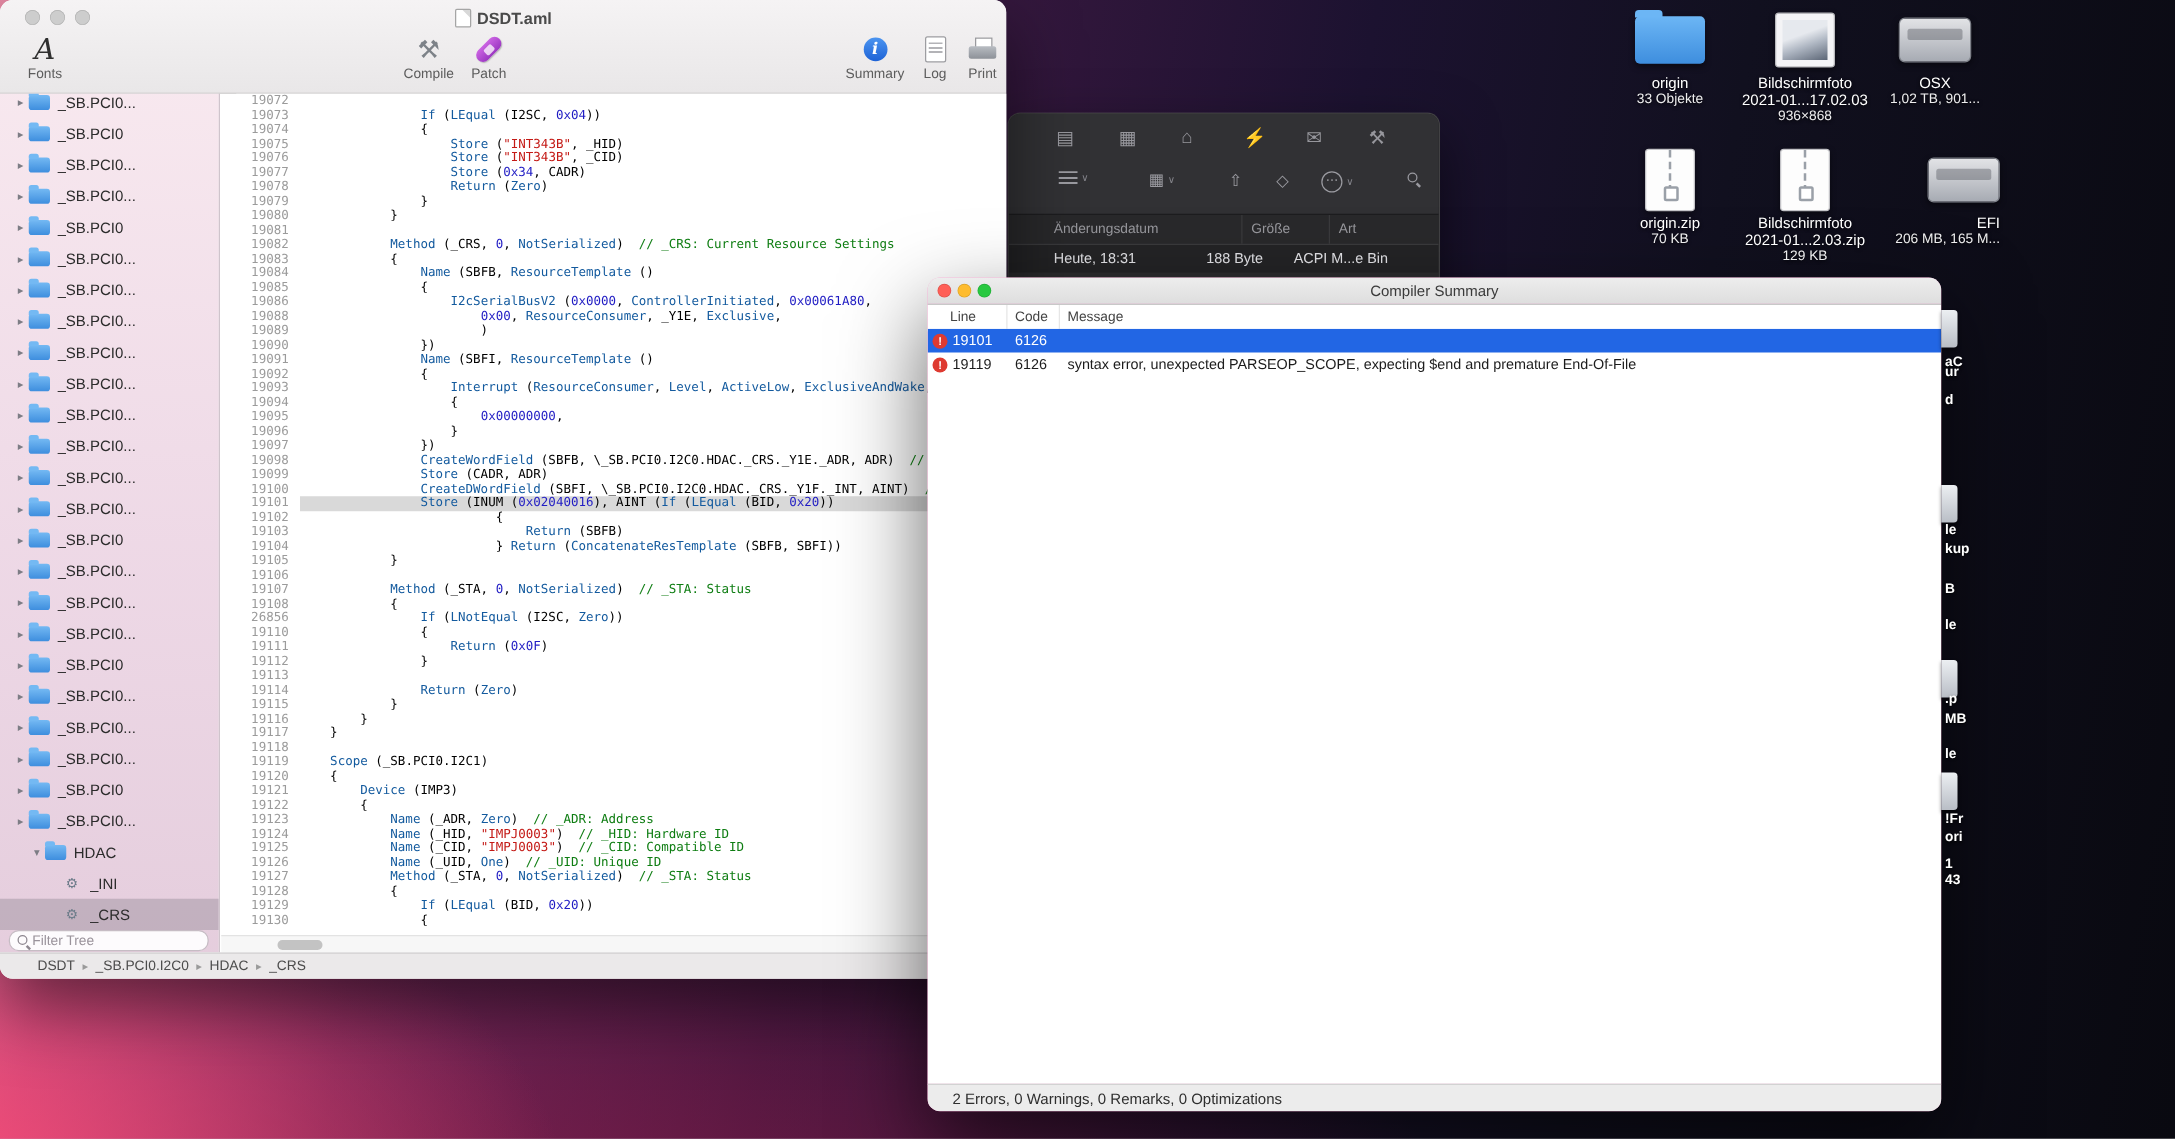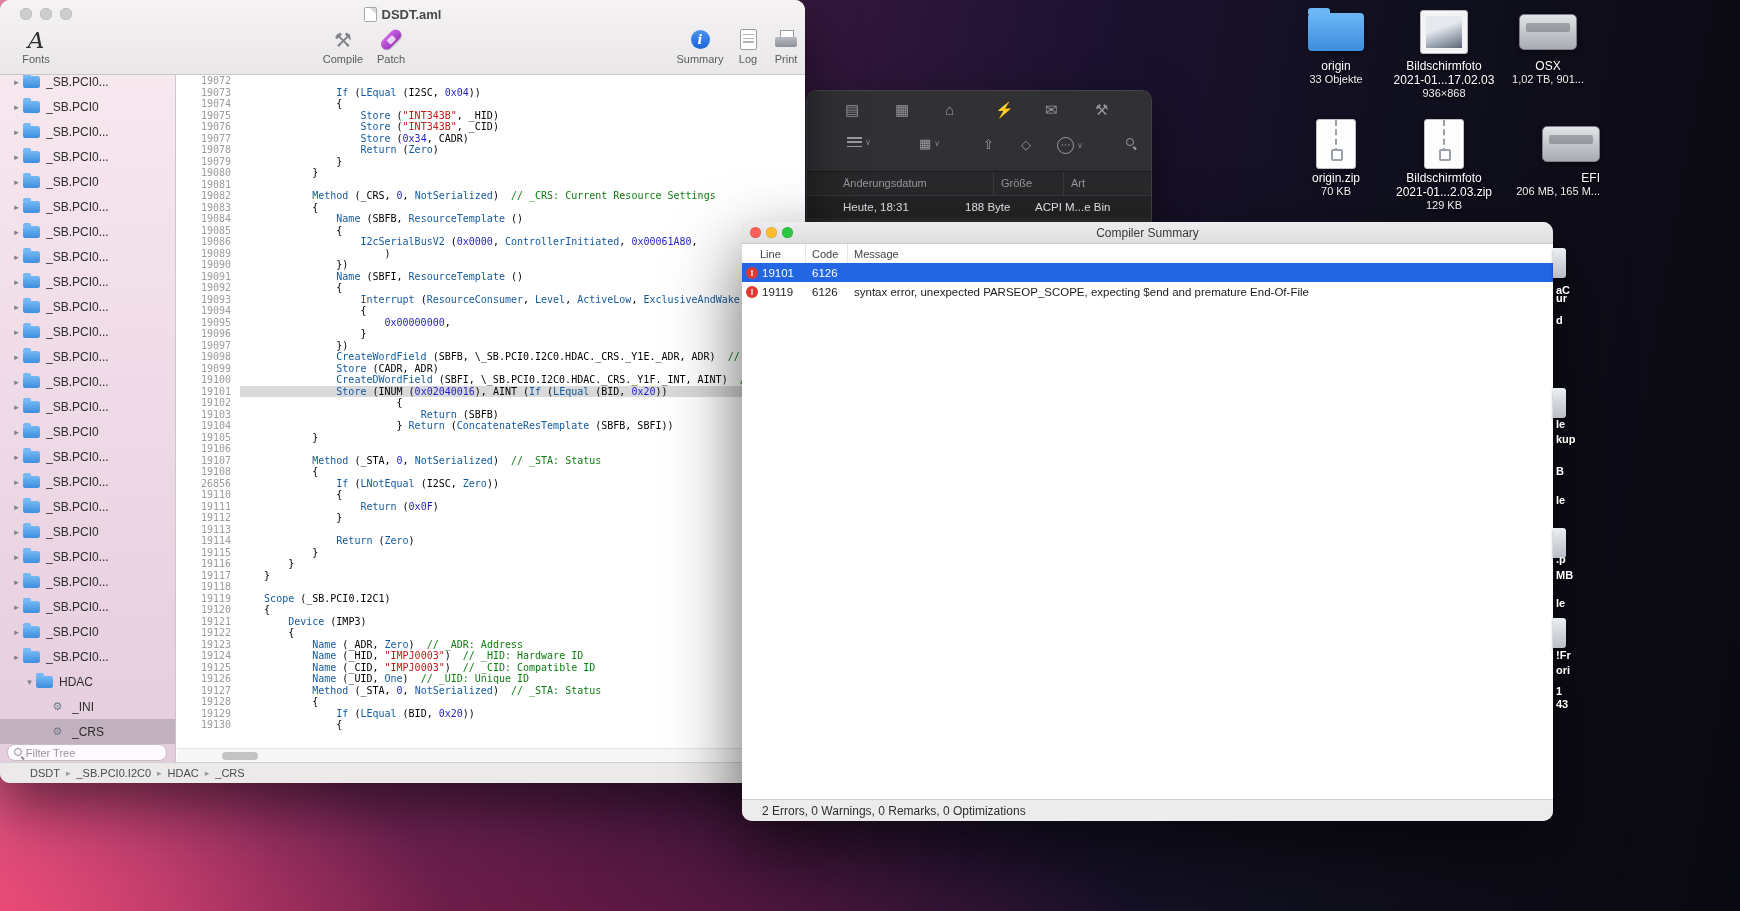--- a/index.html
+++ b/index.html
@@ -90,21 +90,21 @@
   .cl{display:flex;height:11.5px;white-space:pre;}
   .ln{width:42px;text-align:right;padding-right:9px;color:#9b9b9b;flex:none;}
   .ct{flex:1 0 auto;color:#000;}
   .cl.sel .ct{background:#d9d9d9;}
   .c-kw{color:#135a9e;} .c-num{color:#211dc4;} .c-str{color:#c41a16;} .c-com{color:#0e7d12;}
   .hscroll{position:absolute;left:177px;top:748px;width:628px;height:14px;background:#f7f7f7;border-top:1px solid #e3e3e3;box-sizing:border-box;}
   .hthumb{position:absolute;left:45px;top:3px;width:36px;height:8px;border-radius:4px;background:#c3c3c3;}
   .crumbbar{position:absolute;left:0;top:762px;width:805px;height:21px;background:#ebe9ea;border-top:1px solid #d2d0d1;display:flex;align-items:center;padding-left:30px;font-size:11px;color:#4c4c4c;gap:6px;box-sizing:border-box;}
   .crumbsep{color:#9a9a9a;font-size:9px;}
   
-  .win-comp{position:absolute;left:742px;top:222px;width:811px;height:599px;border-radius:10px;background:#f9a8d4;box-shadow:0 28px 70px rgba(0,0,0,.6);overflow:hidden;}
+  .win-comp{position:absolute;left:742px;top:222px;width:811px;height:667px;border-radius:10px;background:#f9a8d4;box-shadow:0 28px 70px rgba(0,0,0,.6);overflow:hidden;}
   .ctitle{height:21px;background:linear-gradient(#ededed,#dedede);border-bottom:1px solid #c8c8c8;position:relative;display:flex;align-items:center;justify-content:center;font-size:12px;color:#3a3a3a;}
   .clights{position:absolute;left:8px;top:5px;display:flex;gap:5px;}
   .clt{width:11px;height:11px;border-radius:50%;box-shadow:inset 0 0 0 .5px rgba(0,0,0,.15);}
   .lt-close{background:#ff5f57;} .lt-min{background:#febc2e;} .lt-zoom{background:#28c840;}
   .chead{height:20px;display:flex;align-items:center;background:#fff;border-bottom:1px solid #e2e2e2;font-size:11px;color:#444;}
   .h1{width:64px;padding-left:18px;box-sizing:border-box;border-right:1px solid #e6e6e6;height:100%;display:flex;align-items:center;}
   .h2{width:42px;padding-left:6px;box-sizing:border-box;border-right:1px solid #e6e6e6;height:100%;display:flex;align-items:center;}
   .h3{flex:1;padding-left:6px;height:100%;display:flex;align-items:center;}
   .cbody{position:absolute;left:0;top:41px;bottom:22px;right:0;background:#fff;overflow:hidden;}
   .crow{height:19px;display:flex;align-items:center;font-size:11.5px;color:#1c1c1c;}
@@ -379,20 +379,21 @@
           <div class="cl"><span class="ln">19077</span><span class="ct">                    <span class="c-kw">Store</span> (<span class="c-num">0x34</span>, CADR)</span></div>
           <div class="cl"><span class="ln">19078</span><span class="ct">                    <span class="c-kw">Return</span> (<span class="c-kw">Zero</span>)</span></div>
           <div class="cl"><span class="ln">19079</span><span class="ct">                }</span></div>
           <div class="cl"><span class="ln">19080</span><span class="ct">            }</span></div>
           <div class="cl"><span class="ln">19081</span><span class="ct"></span></div>
           <div class="cl"><span class="ln">19082</span><span class="ct">            <span class="c-kw">Method</span> (_CRS, <span class="c-num">0</span>, <span class="c-kw">NotSerialized</span>)  <span class="c-com">// _CRS: Current Resource Settings</span></span></div>
           <div class="cl"><span class="ln">19083</span><span class="ct">            {</span></div>
           <div class="cl"><span class="ln">19084</span><span class="ct">                <span class="c-kw">Name</span> (SBFB, <span class="c-kw">ResourceTemplate</span> ()</span></div>
           <div class="cl"><span class="ln">19085</span><span class="ct">                {</span></div>
           <div class="cl"><span class="ln">19086</span><span class="ct">                    <span class="c-kw">I2cSerialBusV2</span> (<span class="c-num">0x0000</span>, <span class="c-kw">ControllerInitiated</span>, <span class="c-num">0x00061A80</span>,</span></div>
+          <div class="cl"><span class="ln">19088</span><span class="ct">                        <span class="c-num">0x00</span>, <span class="c-kw">ResourceConsumer</span>, _Y1E, <span class="c-kw">Exclusive</span>,</span></div>
           <div class="cl"><span class="ln">19089</span><span class="ct">                        )</span></div>
           <div class="cl"><span class="ln">19090</span><span class="ct">                })</span></div>
           <div class="cl"><span class="ln">19091</span><span class="ct">                <span class="c-kw">Name</span> (SBFI, <span class="c-kw">ResourceTemplate</span> ()</span></div>
           <div class="cl"><span class="ln">19092</span><span class="ct">                {</span></div>
           <div class="cl"><span class="ln">19093</span><span class="ct">                    <span class="c-kw">Interrupt</span> (<span class="c-kw">ResourceConsumer</span>, <span class="c-kw">Level</span>, <span class="c-kw">ActiveLow</span>, <span class="c-kw">ExclusiveAndWake</span>, ,, </span></div>
           <div class="cl"><span class="ln">19094</span><span class="ct">                    {</span></div>
           <div class="cl"><span class="ln">19095</span><span class="ct">                        <span class="c-num">0x00000000</span>,</span></div>
           <div class="cl"><span class="ln">19096</span><span class="ct">                    }</span></div>
           <div class="cl"><span class="ln">19097</span><span class="ct">                })</span></div>
           <div class="cl"><span class="ln">19098</span><span class="ct">                <span class="c-kw">CreateWordField</span> (SBFB, \_SB.PCI0.I2C0.HDAC._CRS._Y1E._ADR, ADR)  <span class="c-com">// _ADR</span></span></div>

